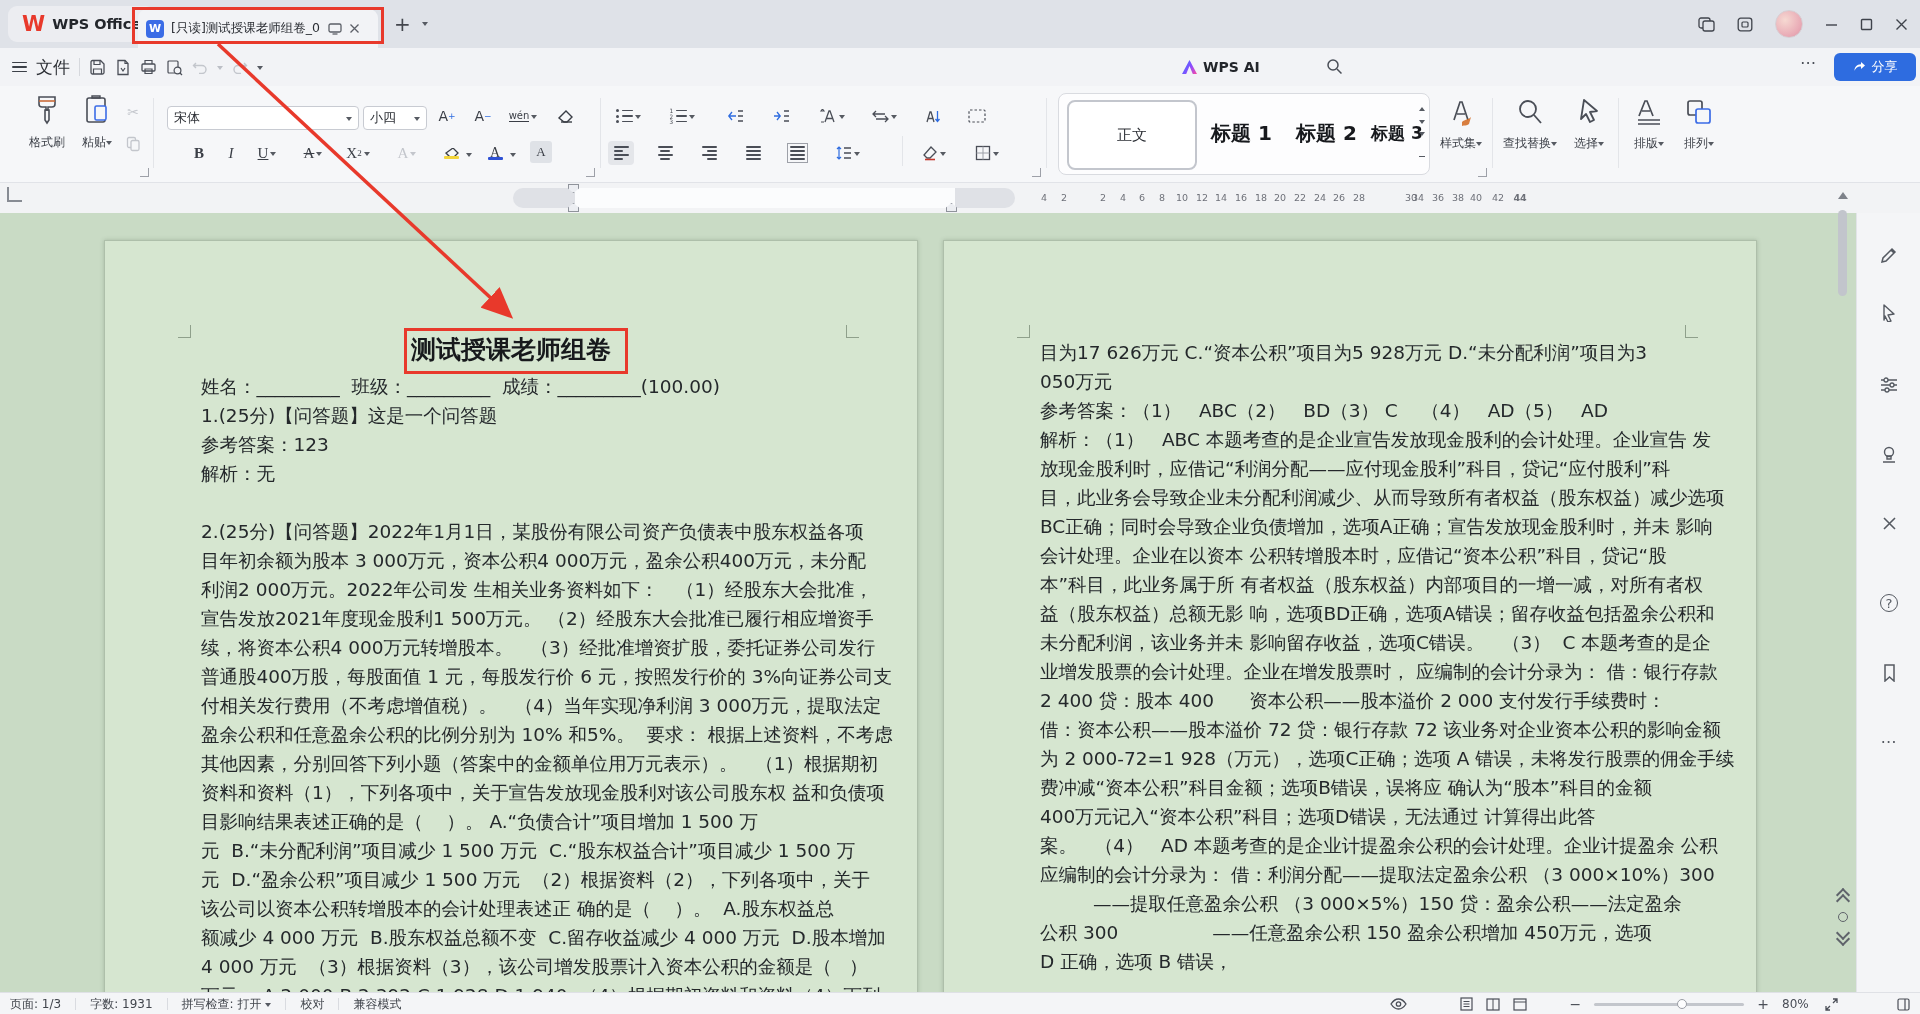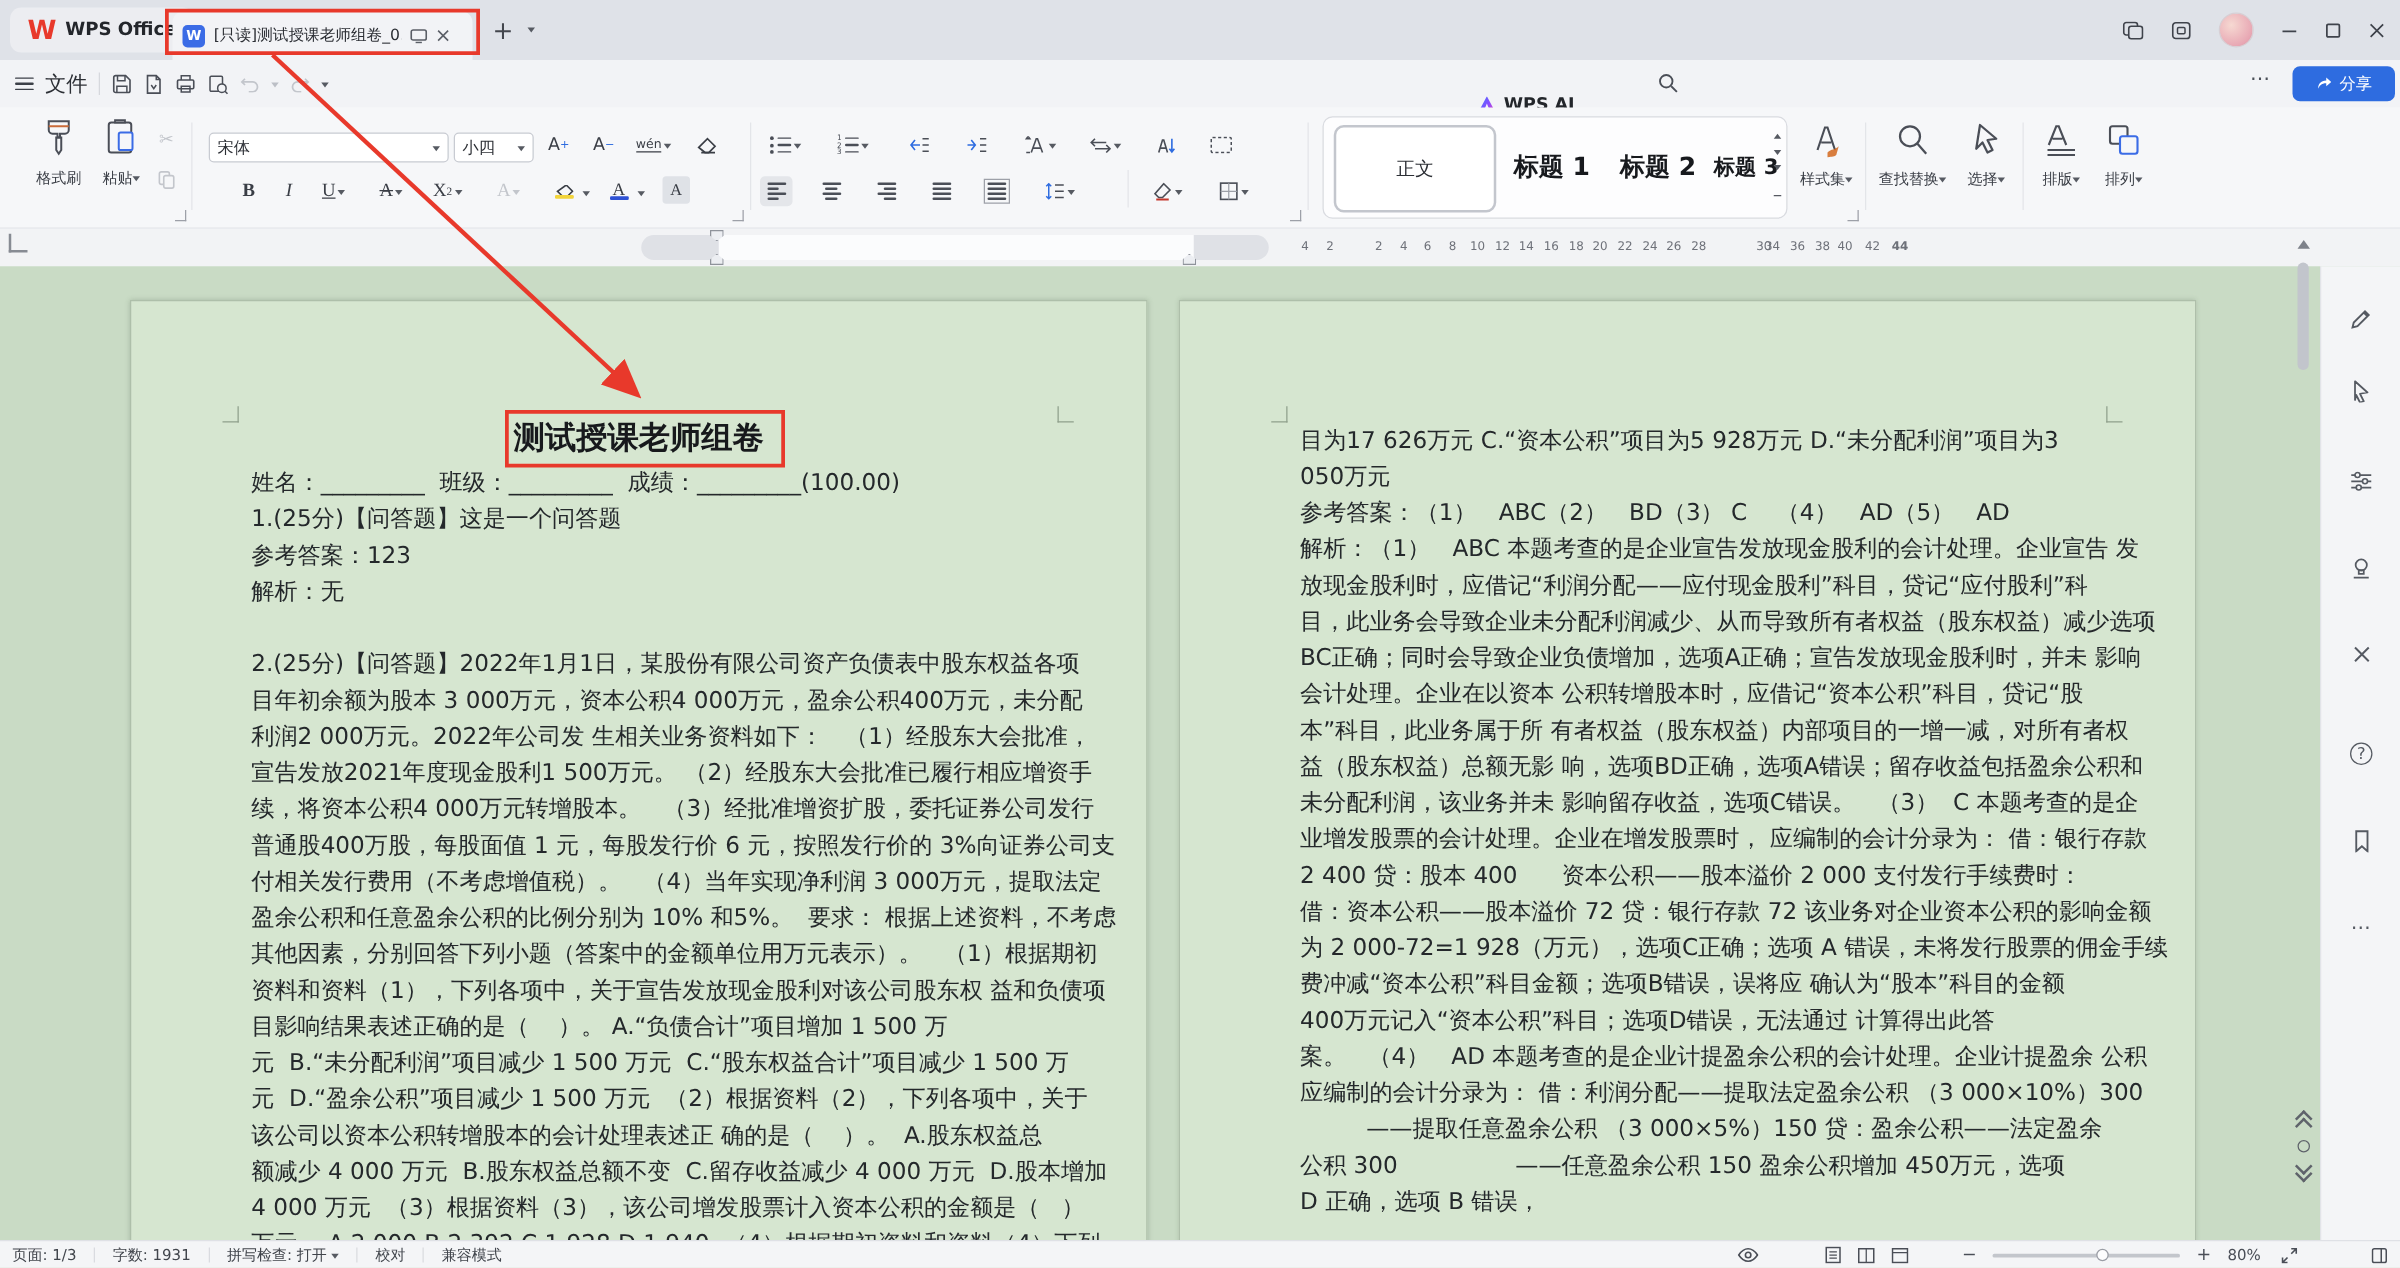--- a/index.html
+++ b/index.html
@@ -26,21 +26,21 @@
   .hamburger{display:inline-flex;flex-direction:column;gap:3px;width:15px;}
   .hamburger i{height:1.6px;background:#3c4048;border-radius:1px;}
   .file-label{font-size:17px;color:#2c2f35;}
   .vdiv{width:1px;height:18px;background:#d6d8dd;}
   .qico{display:inline-flex;align-items:center;color:#4a4e57;}
   .qico.dis{color:#bcbfc6;}
   .menu-tabs{position:absolute;left:592px;top:0;height:38px;display:flex;align-items:center;gap:27px;}
   .mtab{font-size:15px;color:#30333a;padding:7px 2px;position:relative;cursor:default;}
   .mtab.active{color:#2e6ce0;font-weight:600;}
   .mtab.active::after{content:"";position:absolute;left:4px;right:4px;bottom:1px;height:3px;border-radius:2px;background:#2e6ce0;}
-  .wpsai{position:absolute;left:1182px;top:17px;height:38px;display:flex;align-items:center;gap:6px;}
+  .wpsai{position:absolute;left:1182px;top:0;height:38px;display:flex;align-items:center;gap:6px;}
   .ai-logo{width:15px;height:14px;background:linear-gradient(120deg,#2f7bff,#8b4bff 55%,#ff4ba0);clip-path:polygon(0 100%,50% 0,100% 100%,72% 100%,50% 42%,28% 100%);}
   .ai-text{font-size:14px;font-weight:600;color:#23262b;}
   .m-search{position:absolute;left:1326px;top:10px;color:#4a4e57;}
   .m-more{position:absolute;left:1800px;top:5px;font-size:16px;color:#4a4e57;letter-spacing:1px;}
   .share-btn{position:absolute;left:1834px;top:5px;width:82px;height:28px;background:#2e6ce0;border-radius:6px;color:#fff;display:flex;align-items:center;justify-content:center;gap:5px;font-size:13px;}
   
   .ribbon{position:absolute;left:0;top:86px;width:1920px;height:96px;background:#f6f7f9;border-bottom:1px solid #e1e3e8;}
   .rb{position:absolute;color:#3a3e46;font-size:12px;text-align:center;}
   .bigbtn{width:46px;top:8px;}
   .bigbtn .bicon{display:block;height:34px;margin-bottom:6px;color:#4a4e57;}

